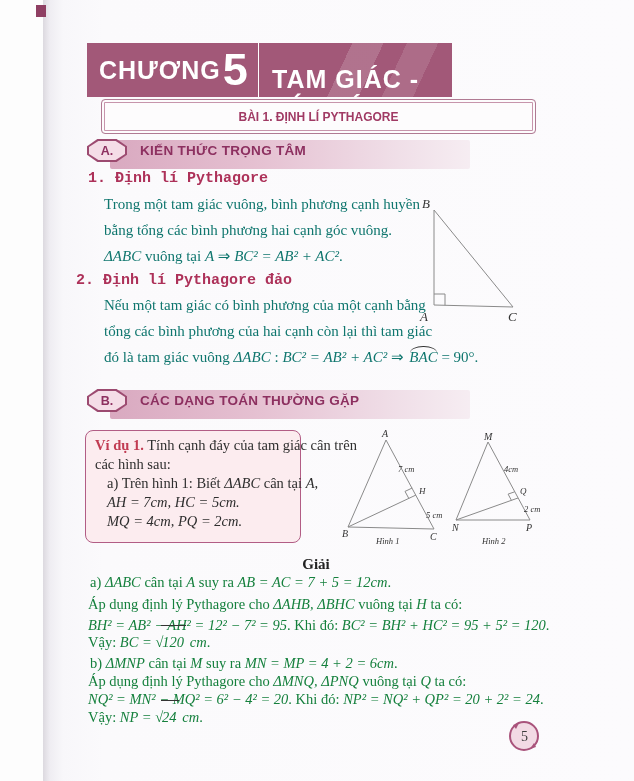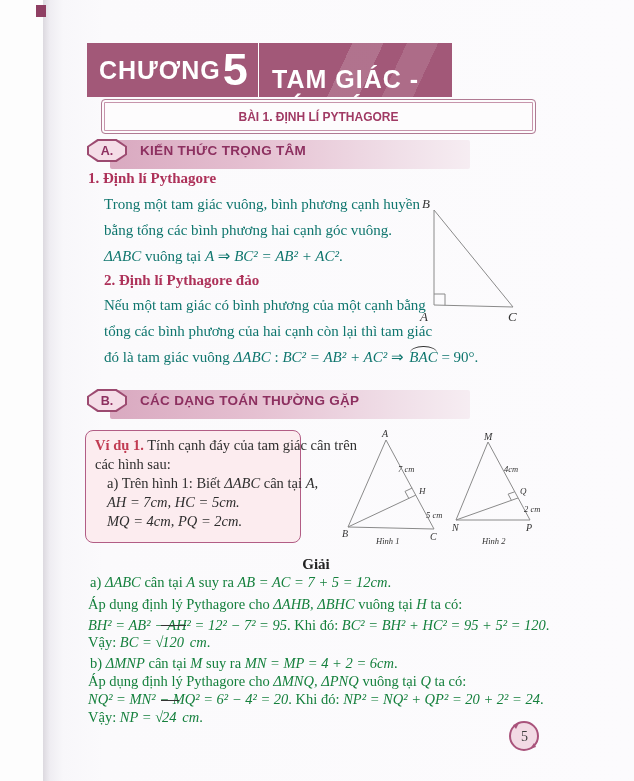--- a/index.html
+++ b/index.html
@@ -38,29 +38,29 @@
              clip-path:polygon(26% 0%,74% 0%,100% 32%,100% 68%,74% 100%,26% 100%,0% 68%,0% 32%);
              background:#9c4a70;}
   .badge-a{top:139px;}
   .badge-b{top:389px;}
   .badge-in{position:absolute;left:2px;top:2px;right:2px;bottom:2px;
             clip-path:polygon(26% 0%,74% 0%,100% 32%,100% 68%,74% 100%,26% 100%,0% 68%,0% 32%);
             background:#f4dde7;display:flex;align-items:center;justify-content:center;
             font-family:"Liberation Sans",sans-serif;font-weight:bold;font-size:12.5px;color:#8d3060;}
 
   .abs{position:absolute;white-space:nowrap;}
-  .h-red{font-family:Liberation Serif, serif;font-weight:bold;font-size:15px;color:#ad3159;}
+  .h-red{font-family:Liberation Mono, monospace;font-weight:bold;font-size:15px;color:#ad3159;}
   .body-t{font-size:15px;color:#0f766e;}
   .sol-t{font-size:14.5px;color:#15803d;text-align:center;}
 
   .thm1-h{left:88px;top:170px;}
   .thm1-l1{left:104px;top:196px;}
   .thm1-l2{left:104px;top:222px;}
   .thm1-f{left:104px;top:247px;}
-  .thm2-h{left:104px;top:272px;}
+  .thm2-h{left:76px;top:272px;}
   .thm2-l1{left:104px;top:297px;}
   .thm2-l2{left:104px;top:323px;}
   .thm2-l3{left:104px;top:348px;text-align:center;}
 
   .fig-main{left:414px;top:186px;}
   .fig1{left:342px;top:428px;}
   .fig2{left:452px;top:432px;}
   svg{position:absolute;overflow:visible;}
   .fig-line{stroke:#8a8a8a;stroke-width:1;fill:none;}
   .fig-label{font-family:"Liberation Serif",serif;font-style:italic;fill:#333;}

